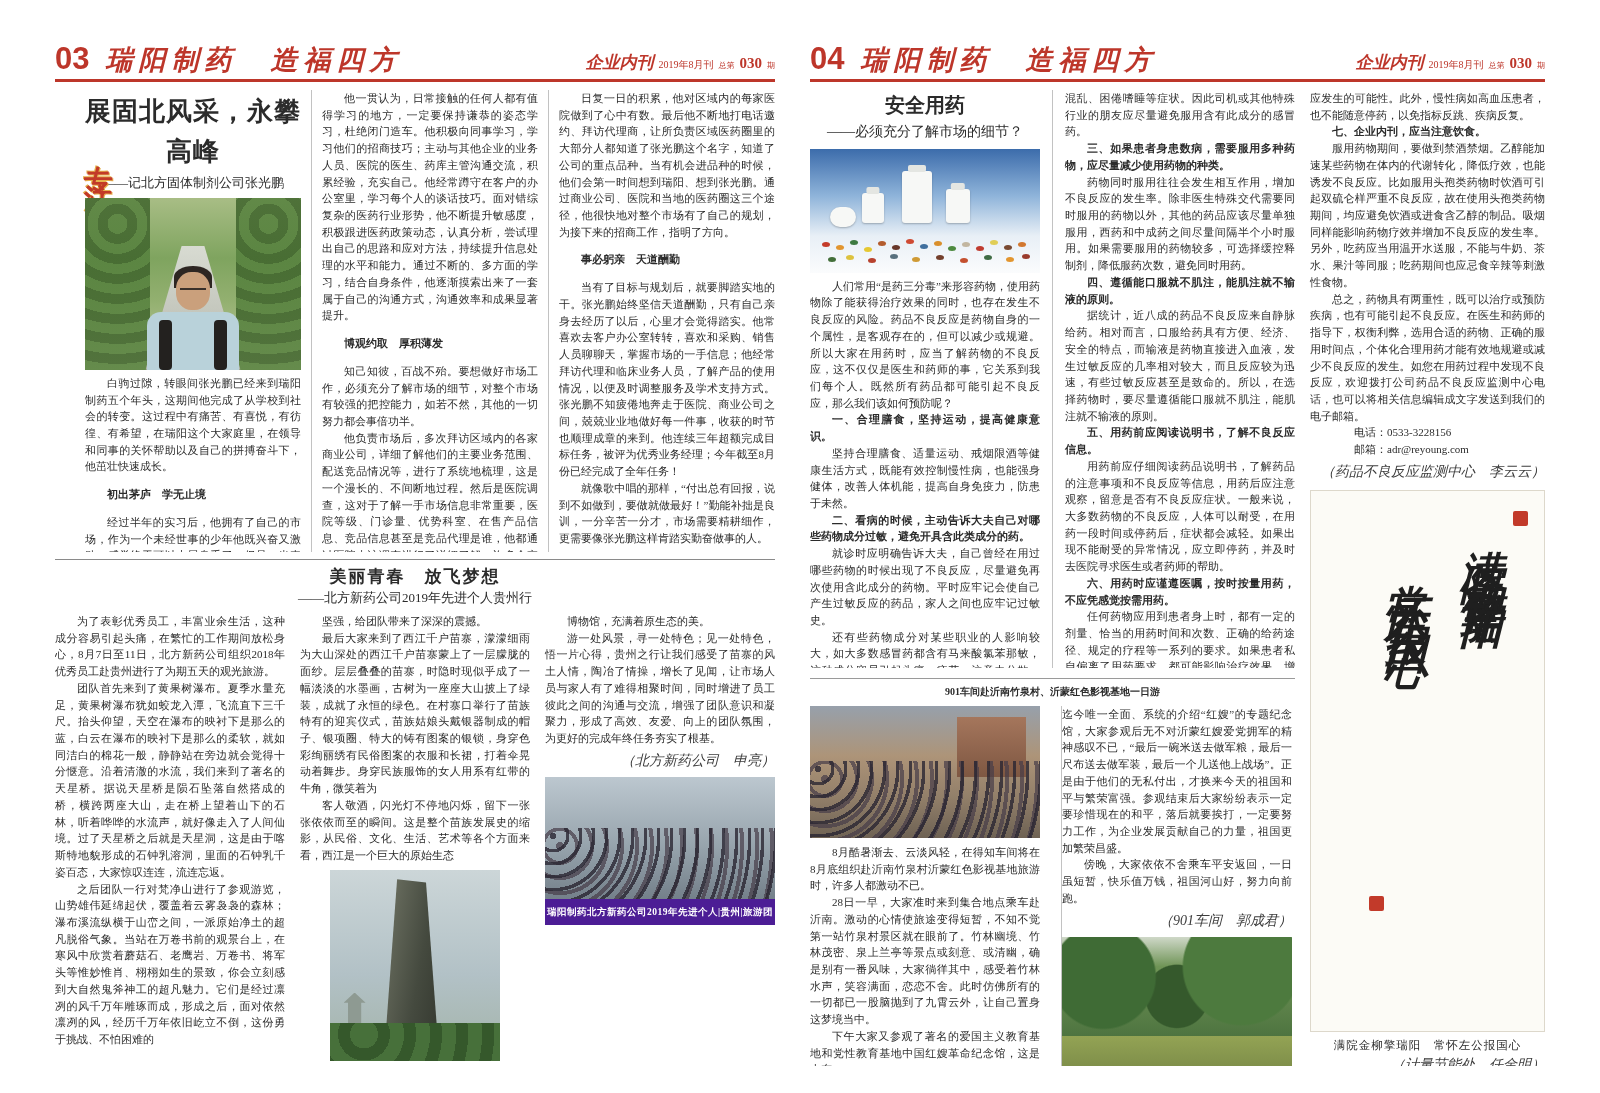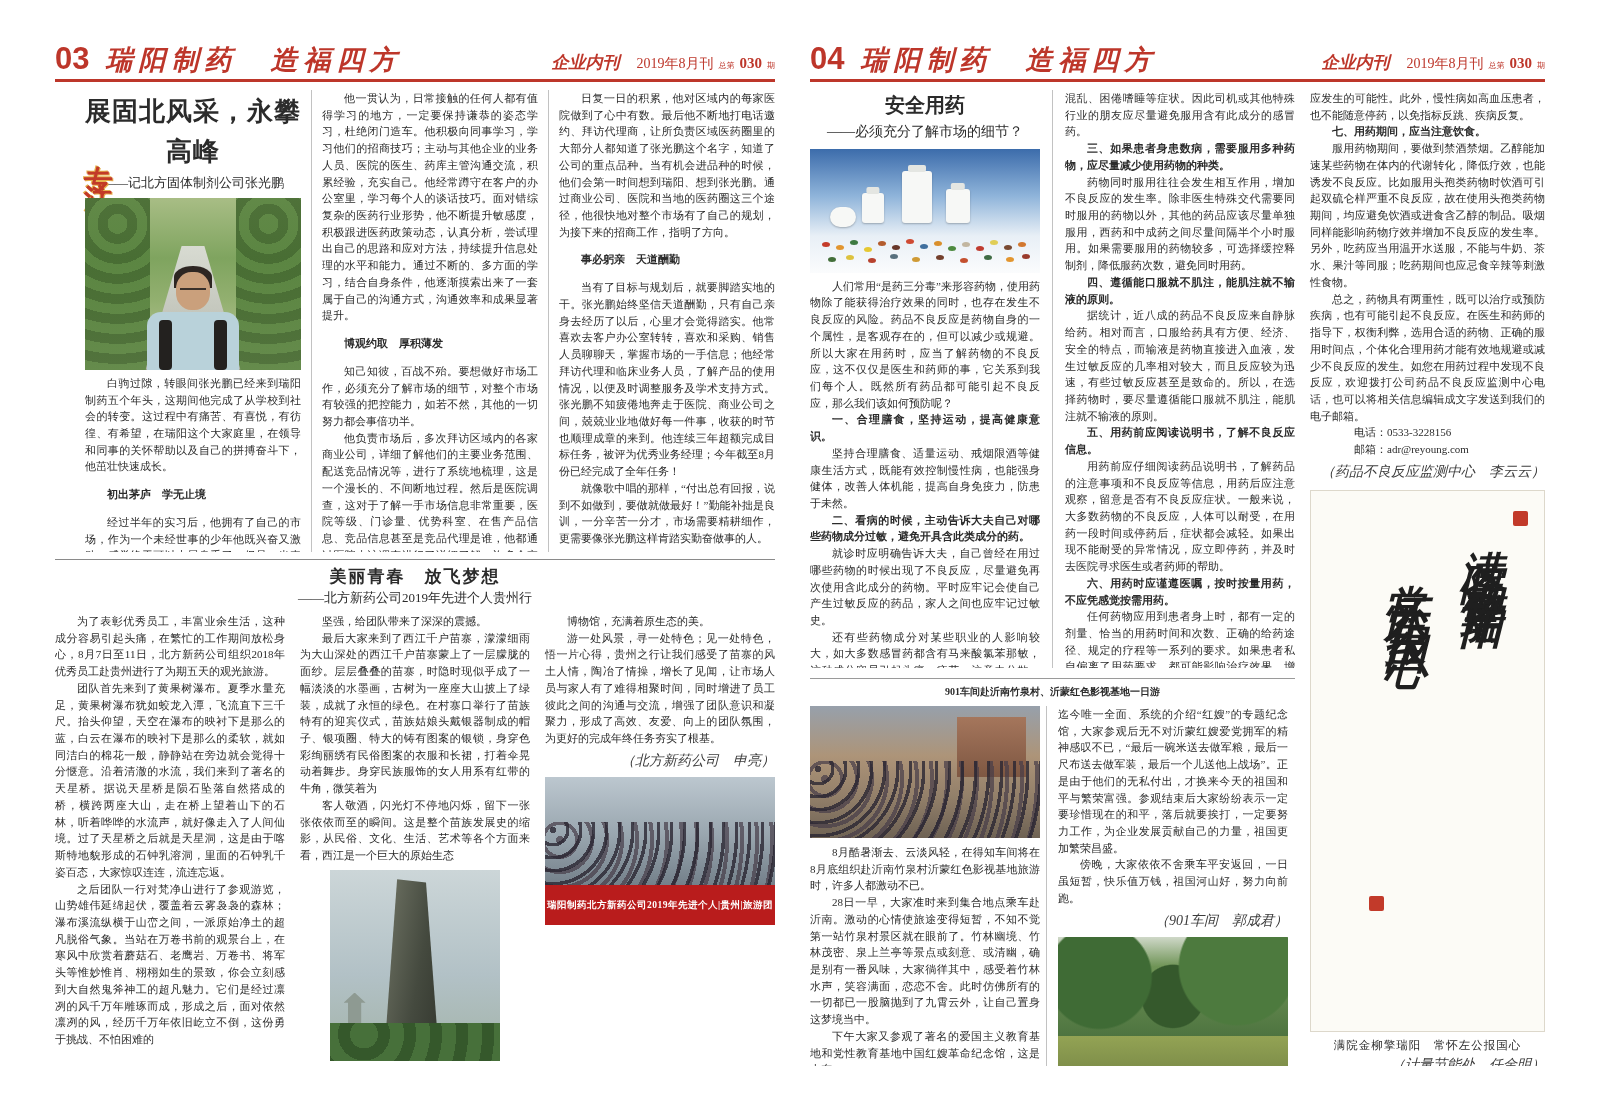--- a/index.html
+++ b/index.html
@@ -13,21 +13,21 @@
   
   .page-header{display:flex;justify-content:space-between;align-items:flex-end;
                border-bottom:3px solid #bd362a;padding-bottom:5px;height:38px;}
   .ph-left{display:flex;align-items:baseline;gap:16px;}
   .page-no{font-family:"Liberation Sans","DejaVu Sans",sans-serif;
            font-size:31px;font-weight:bold;color:#bd362a;line-height:1;}
   .brand-script{font-size:27px;font-weight:bold;font-style:italic;color:#bd362a;
                 letter-spacing:6px;line-height:1;}
   .ph-right{display:flex;align-items:baseline;gap:5px;color:#bd362a;}
   .masthead-script{font-size:17px;font-weight:bold;font-style:italic;}
-  .issue-date{font-size:14px;margin-left:12px;}
+  .issue-date{font-size:10px;}
   .issue-label{font-size:8px;}
   .issue-no{font-size:15px;font-weight:bold;}
 
   
   .cols{display:flex;}
   .col{font-size:11px;line-height:1.52;text-align:justify;}
   .para{margin:0;text-indent:2em;}
   .subhead{font-weight:bold;text-indent:2em;margin:11px 0;}
   .lead-bold{font-weight:bold;text-indent:2em;margin:0;}
   .byline{text-align:right;font-style:italic;font-size:14px;color:#3c3c3c;margin-top:3px;}
@@ -62,21 +62,21 @@
   .p4-right{width:235px;margin-left:15px;display:flex;flex-direction:column;}
   .cols-a1p4{height:578px;overflow:hidden;}
   .cols-a1p4 .col{width:230px;}
   .cols-a1p4 .col+.col{border-left:1px solid #c2c2c2;padding-left:12px;margin-left:12px;}
   .t3{font-size:20px;font-weight:bold;text-align:center;margin:0;}
   .t3-sub{font-size:14px;text-align:center;margin:1px 0 6px 0;}
   .a2-p4{margin-top:10px;border-top:1px solid #9a9a9a;padding-top:6px;}
   .t4{font-size:10px;font-weight:bold;text-align:center;margin:0 0 7px 0;}
   .cols-a2p4{height:362px;overflow:hidden;}
   .cols-a2p4 .col{width:230px;}
-  .cols-a2p4 .col+.col{border-left:1px solid #c2c2c2;padding-left:11px;margin-left:6px;}
+  .cols-a2p4 .col+.col{border-left:1px solid #c2c2c2;margin-left:21px;}
 
   
   .photo{position:relative;overflow:hidden;background:#dfe3e0;}
   .photo-portrait{height:172px;margin:2px 0 5px 0;
      background:linear-gradient(180deg,#a8bd85 0%,#7fa45f 35%,#93b070 60%,#c2cba2 100%);}
   .tree-strip{position:absolute;top:0;width:30%;height:100%;
      background:repeating-radial-gradient(circle at 50% 15%,#55803d 0 10px,#3f642c 10px 20px);opacity:.85;}
   .tree-l{left:0;} .tree-r{right:0;}
   .road-shape{position:absolute;left:50%;transform:translateX(-50%);bottom:0;width:44%;height:72%;
      background:linear-gradient(180deg,#d8dbd2,#b3b6ab);clip-path:polygon(38% 0,62% 0,100% 100%,0 100%);}
@@ -115,21 +115,21 @@
   .foliage-shape{position:absolute;bottom:0;left:0;width:100%;height:20%;
      background:repeating-radial-gradient(circle at 20% 30%,#47703a 0 14px,#35582b 14px 26px);}
   .pagoda-shape{position:absolute;left:8%;bottom:18%;width:22px;height:34px;background:#8e9a92;
      clip-path:polygon(50% 0,100% 30%,80% 30%,80% 100%,20% 100%,20% 30%,0 30%);}
 
   .photo-group-gz{height:148px;display:flex;flex-direction:column;margin-top:6px;}
   .gz-scene{flex:1;background:linear-gradient(180deg,#bcc7cf 0%,#98a5ae 55%,#74808a 100%);position:relative;}
   .crowd-dots{position:absolute;left:0;right:0;bottom:0;height:58%;
      background-image:repeating-radial-gradient(circle at 8px 8px,rgba(42,38,50,.8) 0 3.5px,transparent 3.5px 13px),
                       repeating-radial-gradient(circle at 15px 18px,rgba(70,60,72,.7) 0 4px,transparent 4px 15px);}
-  .banner-bar{height:40px;background:#b91c1c;color:#ffffff;display:flex;align-items:center;
+  .banner-bar{height:26px;background:#4c1d95;color:#ffffff;display:flex;align-items:center;
      justify-content:center;font-size:9.5px;font-weight:bold;letter-spacing:.5px;white-space:nowrap;}
 
   .photo-group-901{height:132px;margin-bottom:6px;
      background:linear-gradient(180deg,#97a0ab 0%,#ad9478 38%,#93806a 68%,#6e6254 100%);}
   .wall-shape{position:absolute;right:6%;top:8%;width:30%;height:46%;
      background:linear-gradient(180deg,#a5765c,#7e5742);}
 
   .photo-canal{height:150px;margin-top:6px;display:flex;flex-direction:column;}
   .canal-trees{flex:1;background:
      radial-gradient(circle at 18% 40%,#3f6b35 0 26%,transparent 27%),
@@ -326,21 +326,21 @@
                 <div class="canal-water"></div>
               </div>
             </div>
           </div>
         </article>
       </div>
 
       <div class="p4-right">
         <div class="col" style="width:235px;">
           <p class="para" style="text-indent:0;">应发生的可能性。此外，慢性病如高血压患者，也不能随意停药，以免指标反跳、疾病反复。</p>
-          <div class="lead-bold">七、用药期间，应当注意饮食。</div>
+          <div class="lead-bold">七、企业内刊，应当注意饮食。</div>
           <p class="para">服用药物期间，要做到禁酒禁烟。乙醇能加速某些药物在体内的代谢转化，降低疗效，也能诱发不良反应。比如服用头孢类药物时饮酒可引起双硫仑样严重不良反应，故在使用头孢类药物期间，均应避免饮酒或进食含乙醇的制品。吸烟同样能影响药物疗效并增加不良反应的发生率。另外，吃药应当用温开水送服，不能与牛奶、茶水、果汁等同服；吃药期间也应忌食辛辣等刺激性食物。</p>
           <p class="para">总之，药物具有两重性，既可以治疗或预防疾病，也有可能引起不良反应。在医生和药师的指导下，权衡利弊，选用合适的药物、正确的服用时间点，个体化合理用药才能有效地规避或减少不良反应的发生。如您在用药过程中发现不良反应，欢迎拨打公司药品不良反应监测中心电话，也可以将相关信息编辑成文字发送到我们的电子邮箱。</p>
           <p class="contact">电话：0533-3228156</p>
           <p class="contact">邮箱：adr@reyoung.com</p>
           <div class="byline">（药品不良反应监测中心　李云云）</div>
         </div>
 
         <div class="calligraphy">
           <div class="seal seal-1"></div>
           <div class="calli-col calli-1">满院金柳擎瑞阳</div>

